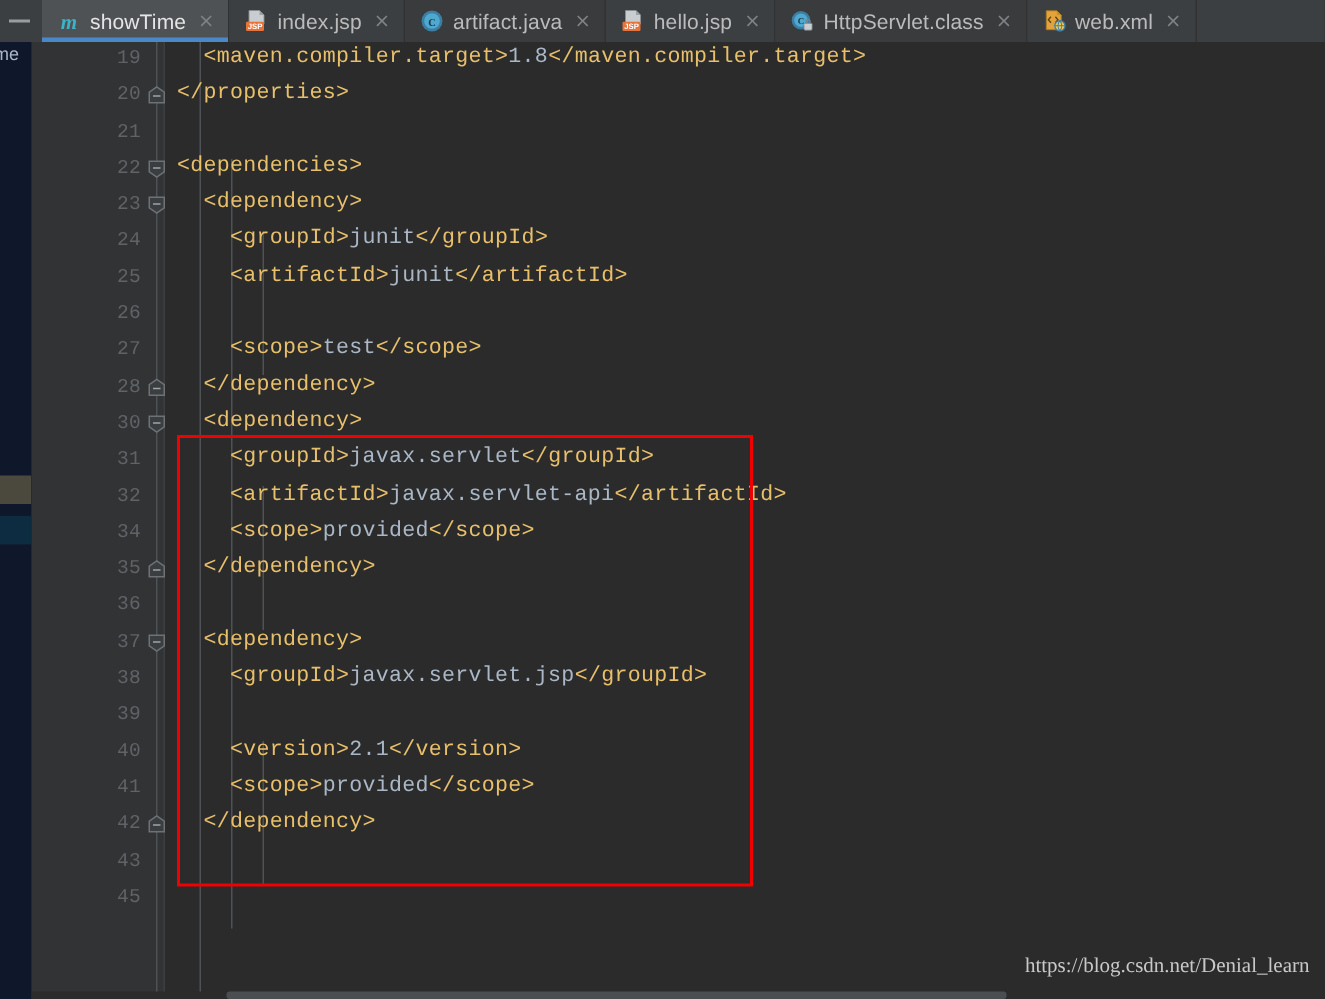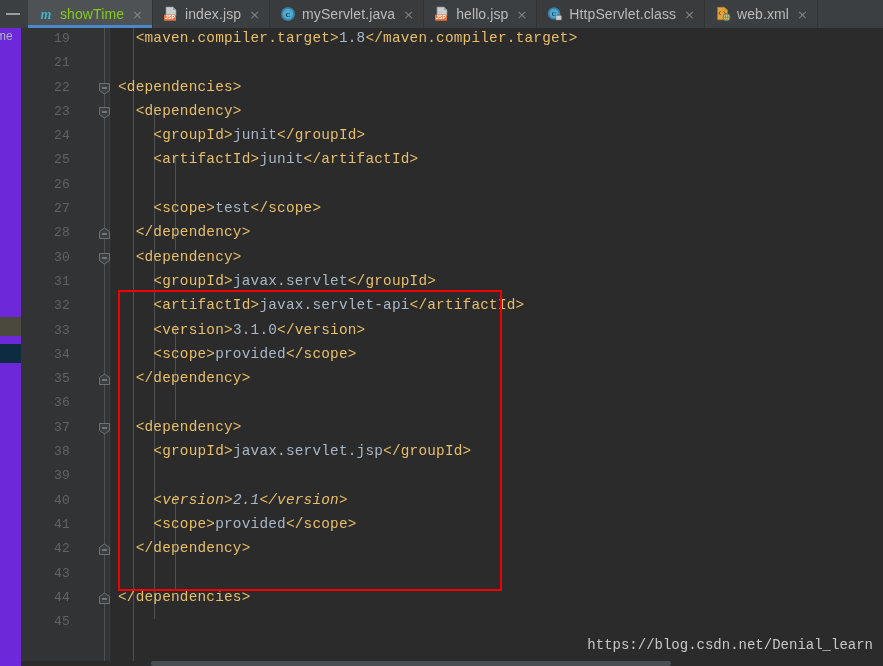--- a/index.html
+++ b/index.html
@@ -67,21 +67,21 @@
     left: 0; right: 0; bottom: 0;
     height: 3px;
     background: #4a88c7;
   }
   .tab-label {
     font-size: 14px;
     color: #bbbbbb;
     white-space: nowrap;
     letter-spacing: 0.1px;
   }
-  .tab.active .tab-label { color: #84cc16; }
+  .tab.active .tab-label { color: #e5e5e5; }
   .tab-close {
     font-size: 13px;
     color: #808386;
     line-height: 1;
     margin-left: 2px;
     font-family: "DejaVu Sans", sans-serif;
   }
 
   
   .ticon {
@@ -91,21 +91,21 @@
     display: block;
   }
   .ticon svg { display: block; }
 
   
   .leftstrip {
     position: absolute;
     left: 0; top: 28px;
     width: 21px;
     height: 638px;
-    background: #6d28d9;
+    background: #0f172a;
     overflow: hidden;
   }
   .leftstrip-text {
     position: absolute;
     left: -4px; top: 1px;
     font-size: 12px;
     color: #a9b7c6;
     white-space: nowrap;
   }
   .strip-sel {
@@ -146,21 +146,21 @@
   }
   .row {
     position: relative;
     height: 24.3px;
   }
   .lnum {
     position: absolute;
     right: 789px;   
     top: 3px;
     width: 40px;
-    text-align: left;
+    text-align: right;
     font-family: "Liberation Mono", monospace;
     font-size: 13px;
     color: #606366;
     letter-spacing: 0.2px;
   }
   .code {
     position: absolute;
     left: 97px;
     top: 2px;
     font-family: "Liberation Mono", monospace;
@@ -204,21 +204,21 @@
     border: 2px solid #f00000;
     box-sizing: border-box;
     pointer-events: none;
   }
 
   
   .watermark {
     position: absolute;
     right: 10px;
     bottom: 13px;
-    font-family: Liberation Mono, monospace;
+    font-family: Liberation Serif, serif;
     font-size: 14px;
     color: #c8c8c8;
     white-space: nowrap;
   }
 
   
   .hscroll {
     position: absolute;
     left: 21px;
     bottom: 0;
@@ -267,21 +267,21 @@
           <span class="tab-close">×</span>
         </div>
         <div class="tab dim">
           <span class="ticon">
             <svg width="16" height="16" viewBox="0 0 16 16">
               <circle cx="8" cy="8" r="7" fill="#3b7ea1"></circle>
               <circle cx="8" cy="8" r="5.2" fill="#4fa8d0"></circle>
               <text x="8" y="11" text-anchor="middle" font-family="Liberation Serif,serif" font-weight="bold" font-size="7" fill="#153a4d">C</text>
             </svg>
           </span>
-          <span class="tab-label">myServlet.java</span>
+          <span class="tab-label">artifact.java</span>
           <span class="tab-close">×</span>
         </div>
         <div class="tab">
           <span class="ticon">
             <svg width="16" height="16" viewBox="0 0 16 16">
               <path d="M3 1h7l3 3v6H3z" fill="#c8cdd1" stroke="#8a8f93" stroke-width="0.6"></path>
               <path d="M10 1v3h3" fill="#9aa0a4"></path>
               <rect x="1" y="8.5" width="12" height="6.2" rx="0.8" fill="#e8733a"></rect>
               <text x="7" y="13.4" text-anchor="middle" font-family="Liberation Sans,sans-serif" font-weight="bold" font-size="5.2" fill="#ffffff">JSP</text>
             </svg>
@@ -334,20 +334,30 @@
     <div class="iguide" style="left:154px; top:126px; height:96px;"></div>
     <div class="iguide" style="left:154px; top:296px; height:96px;"></div>
     <div class="iguide" style="left:154px; top:466px; height:96px;"></div>
 
     <div class="lines" id="lines-host">
         <div class="row">
           <div class="lnum">19</div>
           <div class="code" style="left: 97px;"><span style="white-space:pre">&nbsp;&nbsp;</span><span class="tag">&lt;maven.compiler.target&gt;</span><span class="val">1.8</span><span class="tag">&lt;/maven.compiler.target&gt;</span></div>
         </div>
         <div class="row">
+          <div class="lnum">20</div>
+          <div class="foldmark" style="top: 4px;">
+            <svg width="15" height="15" viewBox="0 0 15 15">
+              <path d="M2.5 12.5h10v-7l-5-3.5-5 3.5z" fill="#3b3e40" stroke="#6e7276" stroke-width="1"></path>
+              <path d="M5 8h5" stroke="#a0a4a8" stroke-width="1.1"></path>
+            </svg>
+          </div>
+          <div class="code" style="left: 97px;"><span style="white-space:pre"></span><span class="tag">&lt;/properties&gt;</span></div>
+        </div>
+        <div class="row">
           <div class="lnum">21</div>
           <div class="code" style="left: 97px;"></div>
         </div>
         <div class="row">
           <div class="lnum">22</div>
           <div class="foldmark" style="top: 4px;">
             <svg width="15" height="15" viewBox="0 0 15 15">
               <path d="M2.5 2.5h10v7l-5 3.5-5-3.5z" fill="#3b3e40" stroke="#6e7276" stroke-width="1"></path>
               <path d="M5 7h5" stroke="#a0a4a8" stroke-width="1.1"></path>
             </svg>
@@ -401,24 +411,20 @@
         </div>
         <div class="row">
           <div class="lnum">31</div>
           <div class="code" style="left: 97px;"><span style="white-space:pre">&nbsp;&nbsp;&nbsp;&nbsp;</span><span class="tag">&lt;groupId&gt;</span><span class="val">javax.servlet</span><span class="tag">&lt;/groupId&gt;</span></div>
         </div>
         <div class="row">
           <div class="lnum">32</div>
           <div class="code" style="left: 97px;"><span style="white-space:pre">&nbsp;&nbsp;&nbsp;&nbsp;</span><span class="tag">&lt;artifactId&gt;</span><span class="val">javax.servlet-api</span><span class="tag">&lt;/artifactId&gt;</span></div>
         </div>
         <div class="row">
-          <div class="lnum">33</div>
-          <div class="code" style="left: 97px;"><span style="white-space:pre">&nbsp;&nbsp;&nbsp;&nbsp;</span><span class="tag">&lt;version&gt;</span><span class="val">3.1.0</span><span class="tag">&lt;/version&gt;</span></div>
-        </div>
-        <div class="row">
           <div class="lnum">34</div>
           <div class="code" style="left: 97px;"><span style="white-space:pre">&nbsp;&nbsp;&nbsp;&nbsp;</span><span class="tag">&lt;scope&gt;</span><span class="val">provided</span><span class="tag">&lt;/scope&gt;</span></div>
         </div>
         <div class="row">
           <div class="lnum">35</div>
           <div class="foldmark" style="top: 4px;">
             <svg width="15" height="15" viewBox="0 0 15 15">
               <path d="M2.5 12.5h10v-7l-5-3.5-5 3.5z" fill="#3b3e40" stroke="#6e7276" stroke-width="1"></path>
               <path d="M5 8h5" stroke="#a0a4a8" stroke-width="1.1"></path>
             </svg>
@@ -440,49 +446,39 @@
         </div>
         <div class="row">
           <div class="lnum">38</div>
           <div class="code" style="left: 97px;"><span style="white-space:pre">&nbsp;&nbsp;&nbsp;&nbsp;</span><span class="tag">&lt;groupId&gt;</span><span class="val">javax.servlet.jsp</span><span class="tag">&lt;/groupId&gt;</span></div>
         </div>
         <div class="row">
           <div class="lnum">39</div>
         </div>
         <div class="row">
           <div class="lnum">40</div>
-          <div class="code" style="left: 97px; font-style: italic;"><span style="white-space:pre">&nbsp;&nbsp;&nbsp;&nbsp;</span><span class="tag">&lt;version&gt;</span><span class="val">2.1</span><span class="tag">&lt;/version&gt;</span></div>
+          <div class="code" style="left: 97px;"><span style="white-space:pre">&nbsp;&nbsp;&nbsp;&nbsp;</span><span class="tag">&lt;version&gt;</span><span class="val">2.1</span><span class="tag">&lt;/version&gt;</span></div>
         </div>
         <div class="row">
           <div class="lnum">41</div>
           <div class="code" style="left: 97px;"><span style="white-space:pre">&nbsp;&nbsp;&nbsp;&nbsp;</span><span class="tag">&lt;scope&gt;</span><span class="val">provided</span><span class="tag">&lt;/scope&gt;</span></div>
         </div>
         <div class="row">
           <div class="lnum">42</div>
           <div class="foldmark" style="top: 4px;">
             <svg width="15" height="15" viewBox="0 0 15 15">
               <path d="M2.5 12.5h10v-7l-5-3.5-5 3.5z" fill="#3b3e40" stroke="#6e7276" stroke-width="1"></path>
               <path d="M5 8h5" stroke="#a0a4a8" stroke-width="1.1"></path>
             </svg>
           </div>
           <div class="code" style="left: 97px;"><span style="white-space:pre">&nbsp;&nbsp;</span><span class="tag">&lt;/dependency&gt;</span></div>
         </div>
         <div class="row">
           <div class="lnum">43</div>
           <div class="code" style="left: 97px;"></div>
-        </div>
-        <div class="row">
-          <div class="lnum">44</div>
-          <div class="foldmark" style="top: 4px;">
-            <svg width="15" height="15" viewBox="0 0 15 15">
-              <path d="M2.5 12.5h10v-7l-5-3.5-5 3.5z" fill="#3b3e40" stroke="#6e7276" stroke-width="1"></path>
-              <path d="M5 8h5" stroke="#a0a4a8" stroke-width="1.1"></path>
-            </svg>
-          </div>
-          <div class="code" style="left: 97px;"><span style="white-space:pre"></span><span class="tag">&lt;/dependencies&gt;</span></div>
         </div>
         <div class="row">
           <div class="lnum">45</div>
           <div class="code" style="left: 97px;"></div>
         </div>
       </div>
 
     <div class="hscroll" style="left:0;">
       <div class="hscroll-thumb"></div>
     </div>

